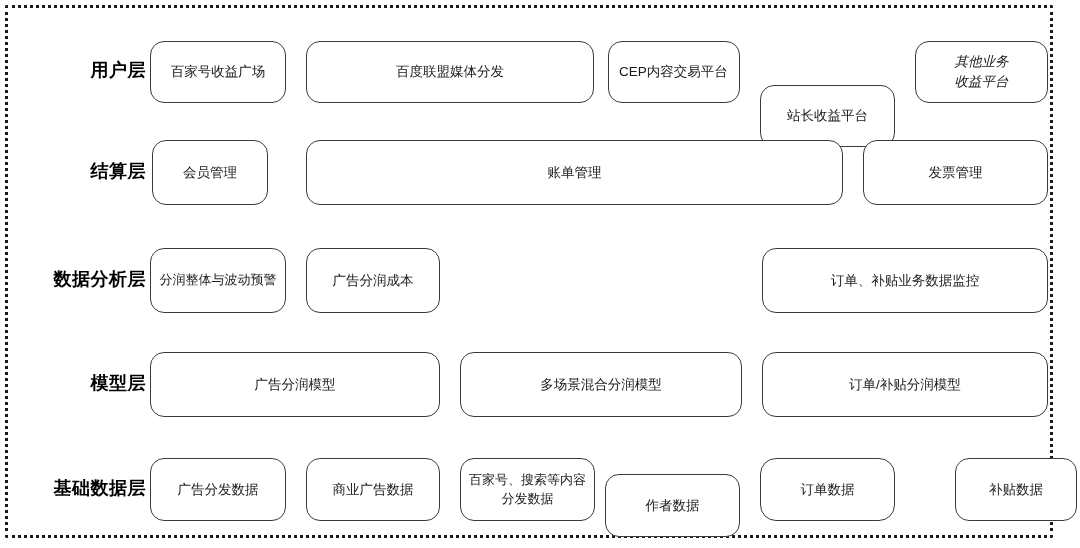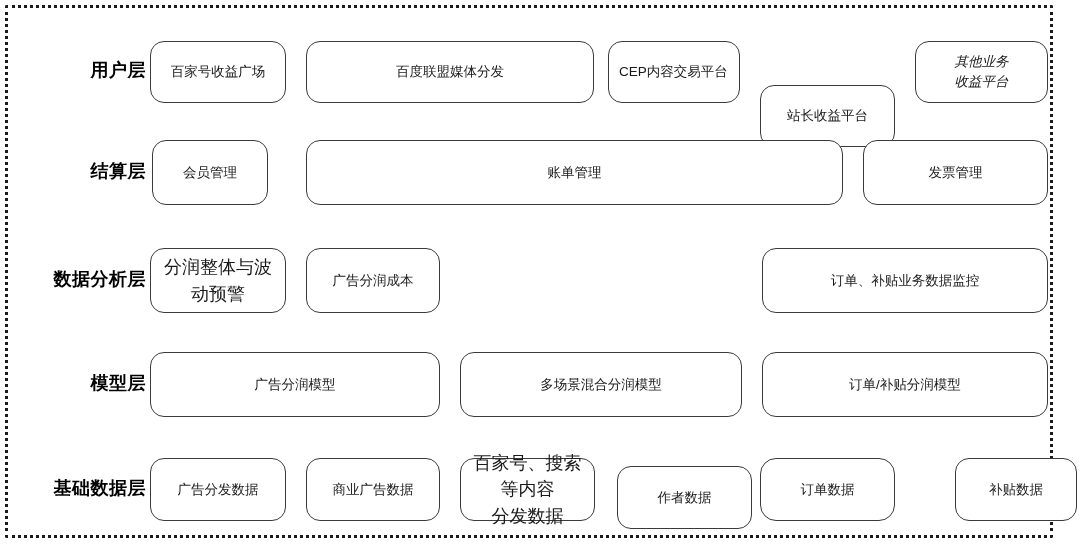--- a/index.html
+++ b/index.html
@@ -59,21 +59,21 @@
     color: #1a1a1a;
     font-size: 13.5px;
     line-height: 1.45;
     padding: 2px 8px;
   }
   .node .node-label {
     display: block;
     white-space: pre-line;
   }
   .node.small-text {
-    font-size: 18px;
+    font-size: 13px;
   }
 </style>
 </head>
 <body>
 
 <div id="canvas">
   <div id="diagram-frame"></div>
   <div id="layers-root">
       <div class="layer-row" style="top: 41px; height: 62px;">
         <div class="layer-label" style="top: 19px; height: 24px;">用户层</div>
@@ -135,21 +135,21 @@
         <div class="node" style="left: 306px; top: 0px; width: 134px; height: 63px;">
           <span class="node-label">商业广告数据</span>
         </div>
         <div class="node" style="left: 150px; top: 0px; width: 136px; height: 63px;">
           <span class="node-label">广告分发数据</span>
         </div>
         <div class="node small-text" style="left: 460px; top: 0px; width: 135px; height: 63px;">
           <span class="node-label">百家号、搜索等内容
 分发数据</span>
         </div>
-        <div class="node" style="left: 605px; top: 8px; width: 135px; height: 63px; margin-left: 12px;">
+        <div class="node" style="left: 605px; top: 16px; width: 135px; height: 63px;">
           <span class="node-label">作者数据</span>
         </div>
         <div class="node" style="left: 760px; top: 0px; width: 135px; height: 63px; border-radius: 16px;">
           <span class="node-label">订单数据</span>
         </div>
         <div class="node" style="left: 955px; top: 0px; width: 122px; height: 63px;">
           <span class="node-label">补贴数据</span>
         </div>
       </div>
     </div>

